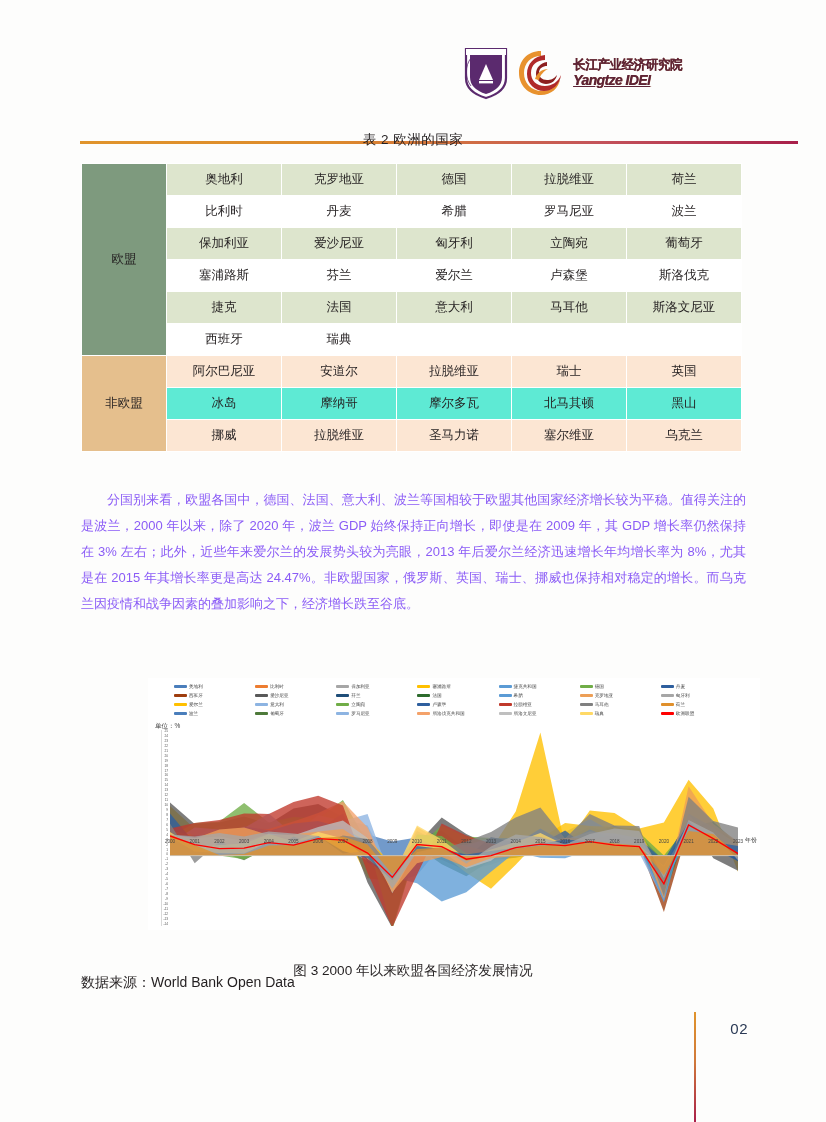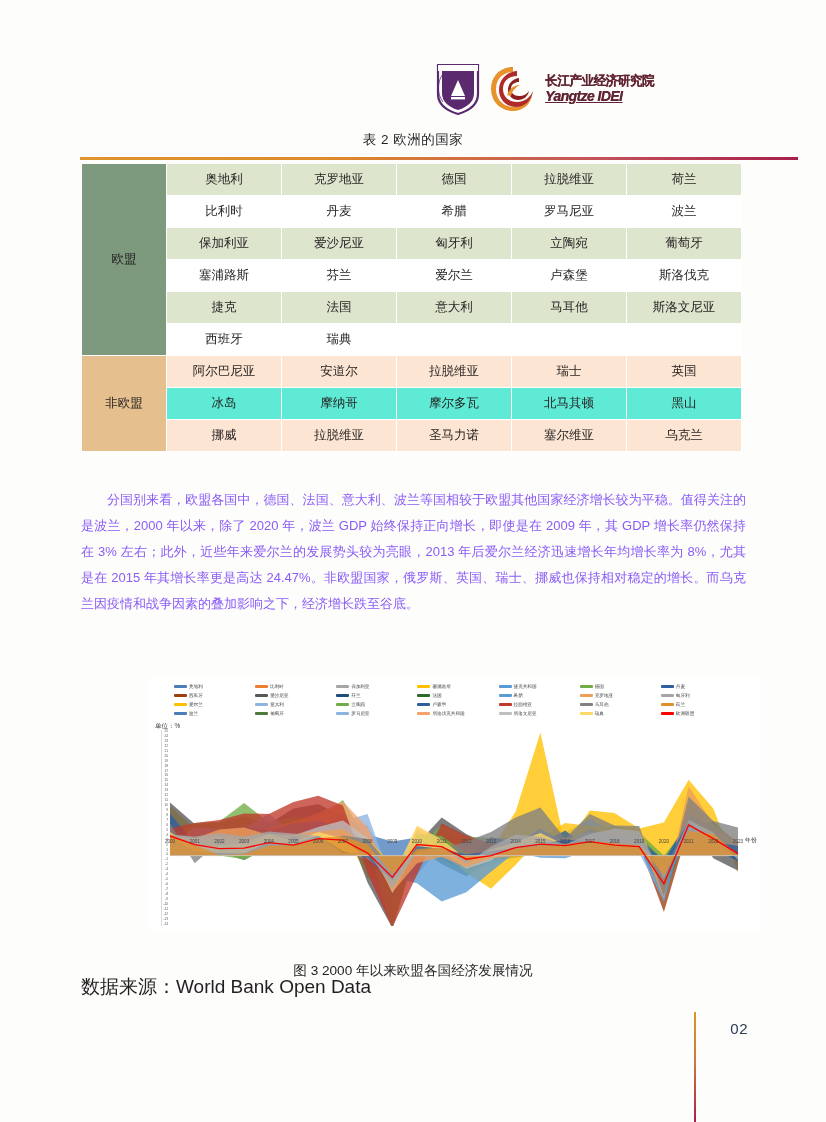--- a/index.html
+++ b/index.html
@@ -10,21 +10,21 @@
     color:#231f20;
     overflow:hidden;
   }
   .page{
     position:relative;
     width:826px;height:1122px;
     background:#fdfdfc;
   }
   
   .header{
-    position:absolute;top:56px;left:0;width:682px;height:80px;
+    position:absolute;top:40px;left:0;width:682px;height:80px;padding-left:28px;
   }
   .logo-wrap{
     position:absolute;right:28px;top:6px;
     display:flex;align-items:center;gap:6px;
   }
   .crest{
     width:46px;height:54px;position:relative;
   }
   .swirl{width:48px;height:48px;position:relative;margin-left:2px;}
   .logo-text{
@@ -130,21 +130,21 @@
   .xlabel{
     position:absolute;left:597px;top:158px;font-size:6px;color:#333;
   }
   
   .fig-caption{
     position:absolute;top:942px;left:0;width:826px;text-align:center;
     font-size:13.6px;color:#231f20;margin-top:20px;
   }
   .source{
     position:absolute;top:974px;left:81px;
-    font-size:19px;color:#231f20;
+    font-size:14px;color:#231f20;
   }
   
   .footer-bar{
     position:absolute;right:130px;bottom:0px;width:2.5px;height:110px;
     background:linear-gradient(to bottom,#e0942c 0%,#d0793a 45%,#a81f4a 100%);
   }
   .page-num{
     position:absolute;right:78px;bottom:85px;
     font-size:15px;color:#2b3a55;letter-spacing:0.5px;
   }

